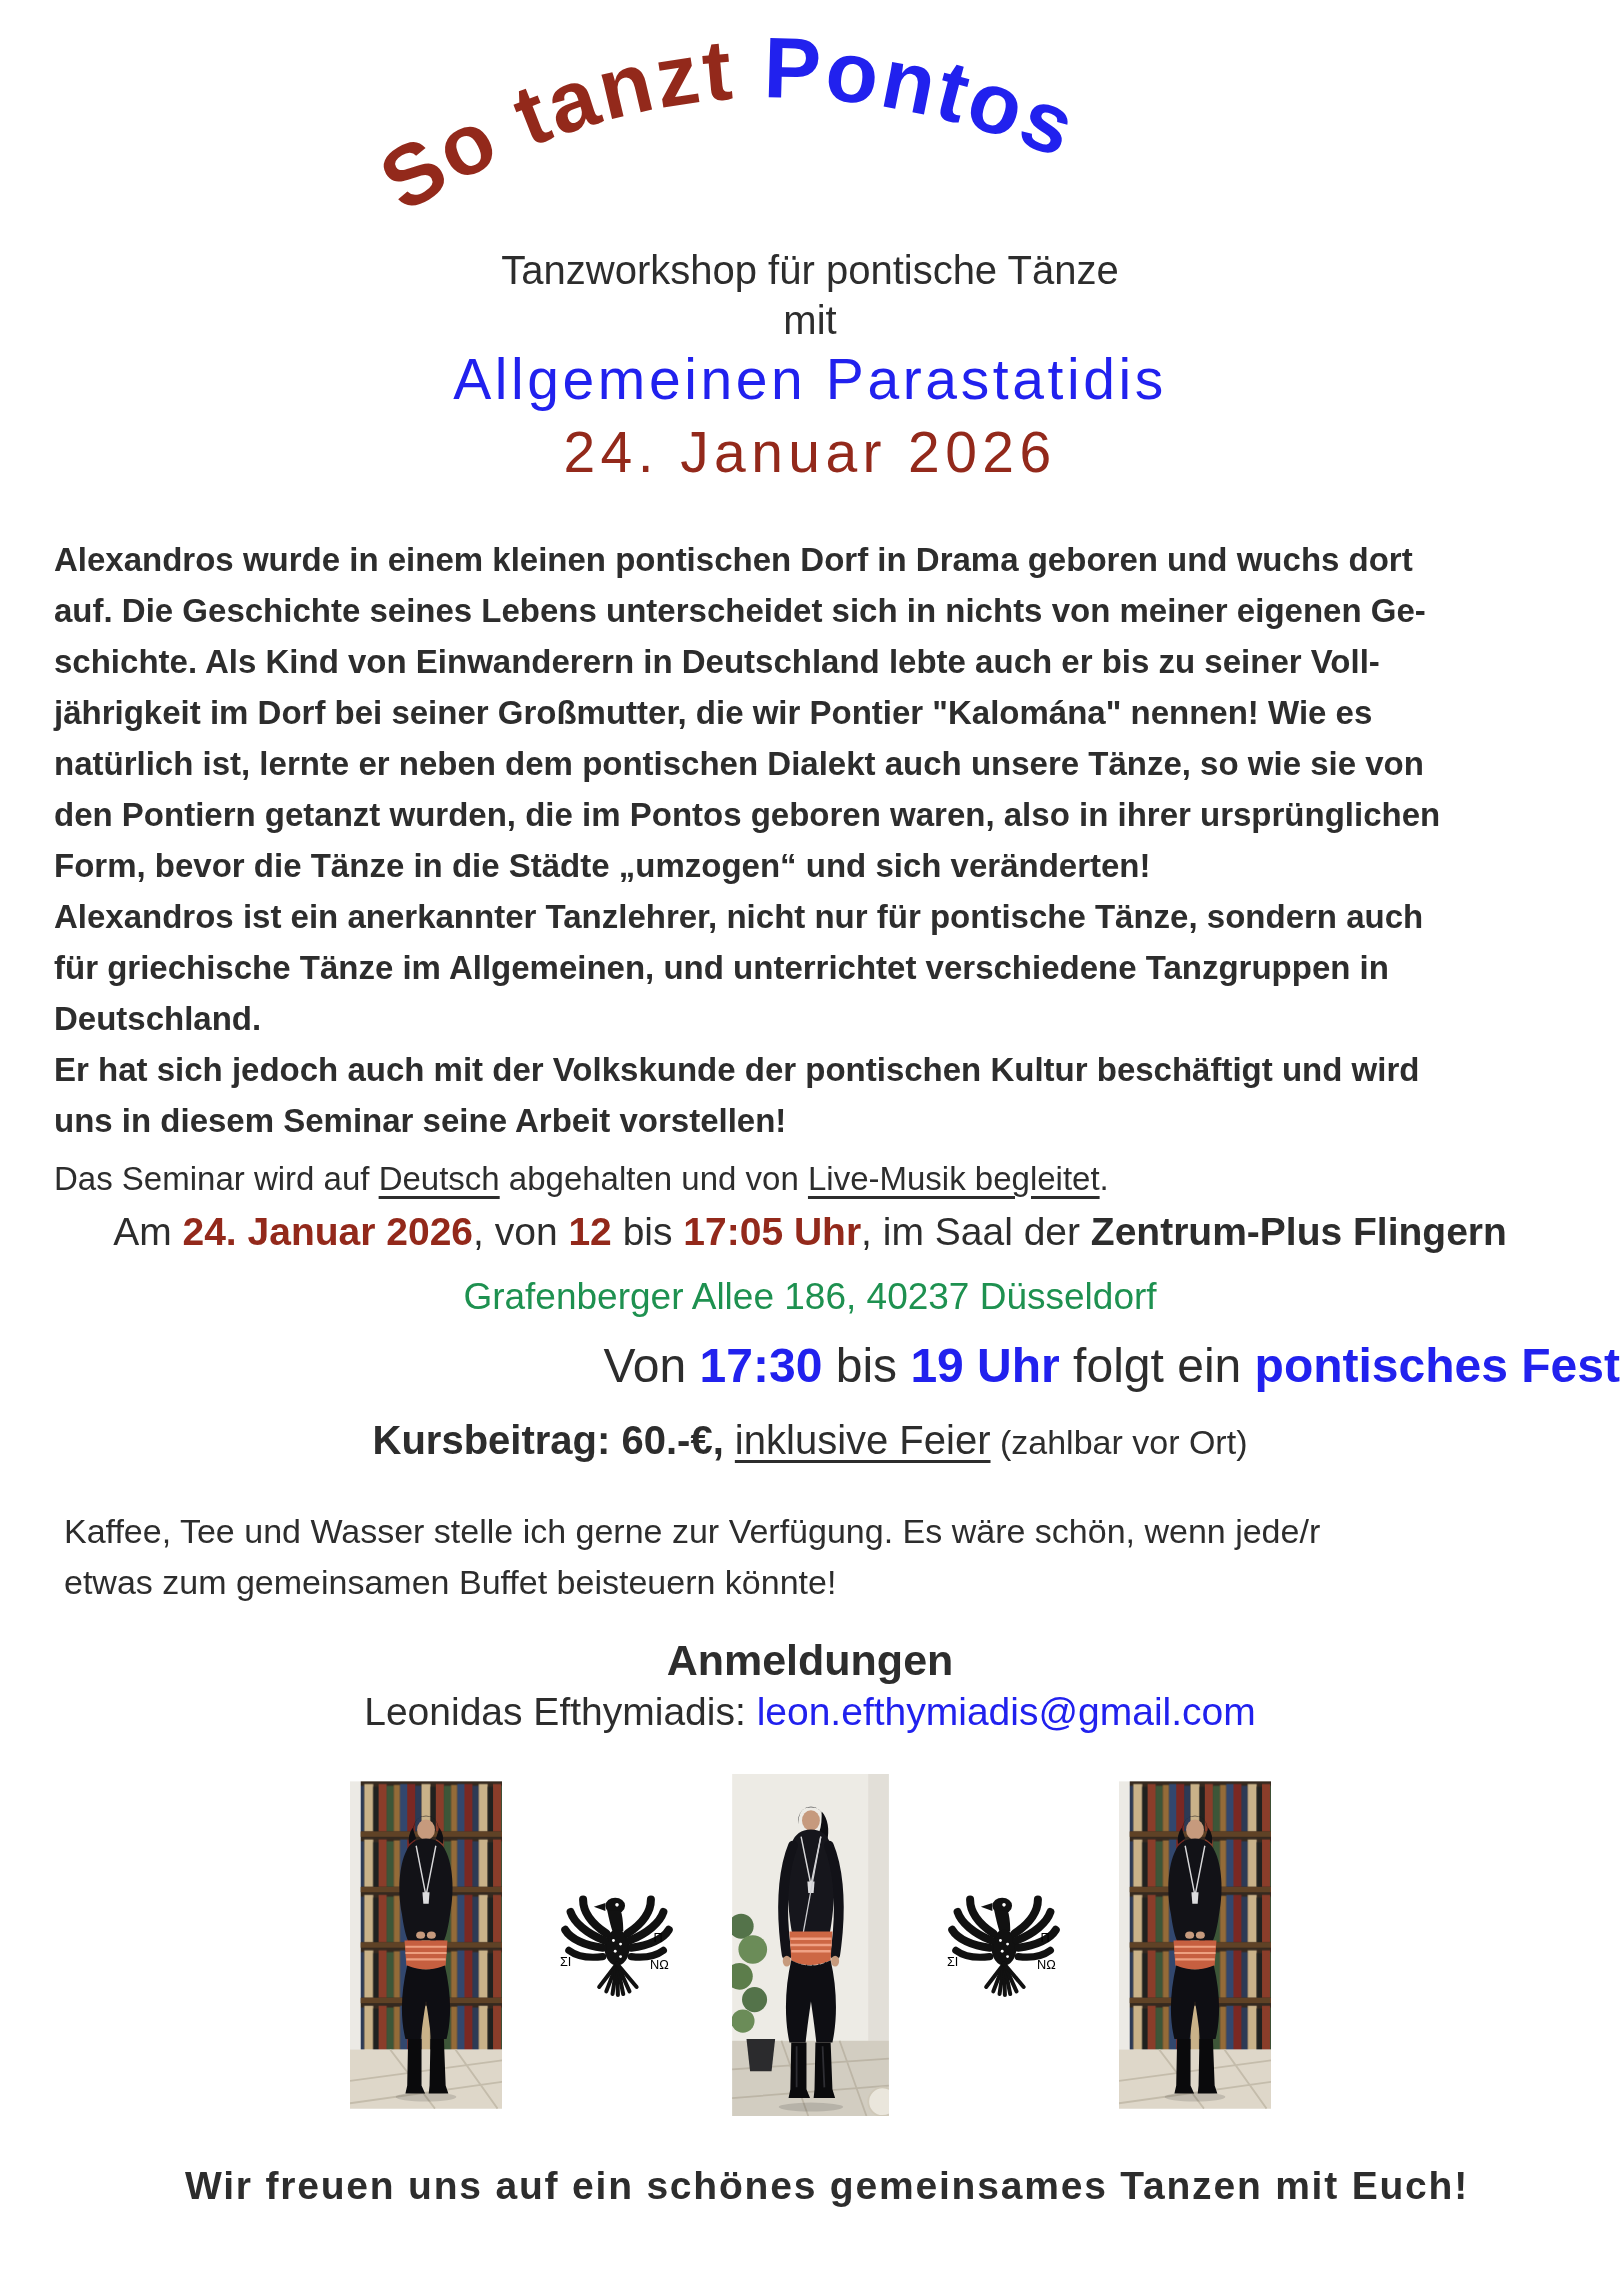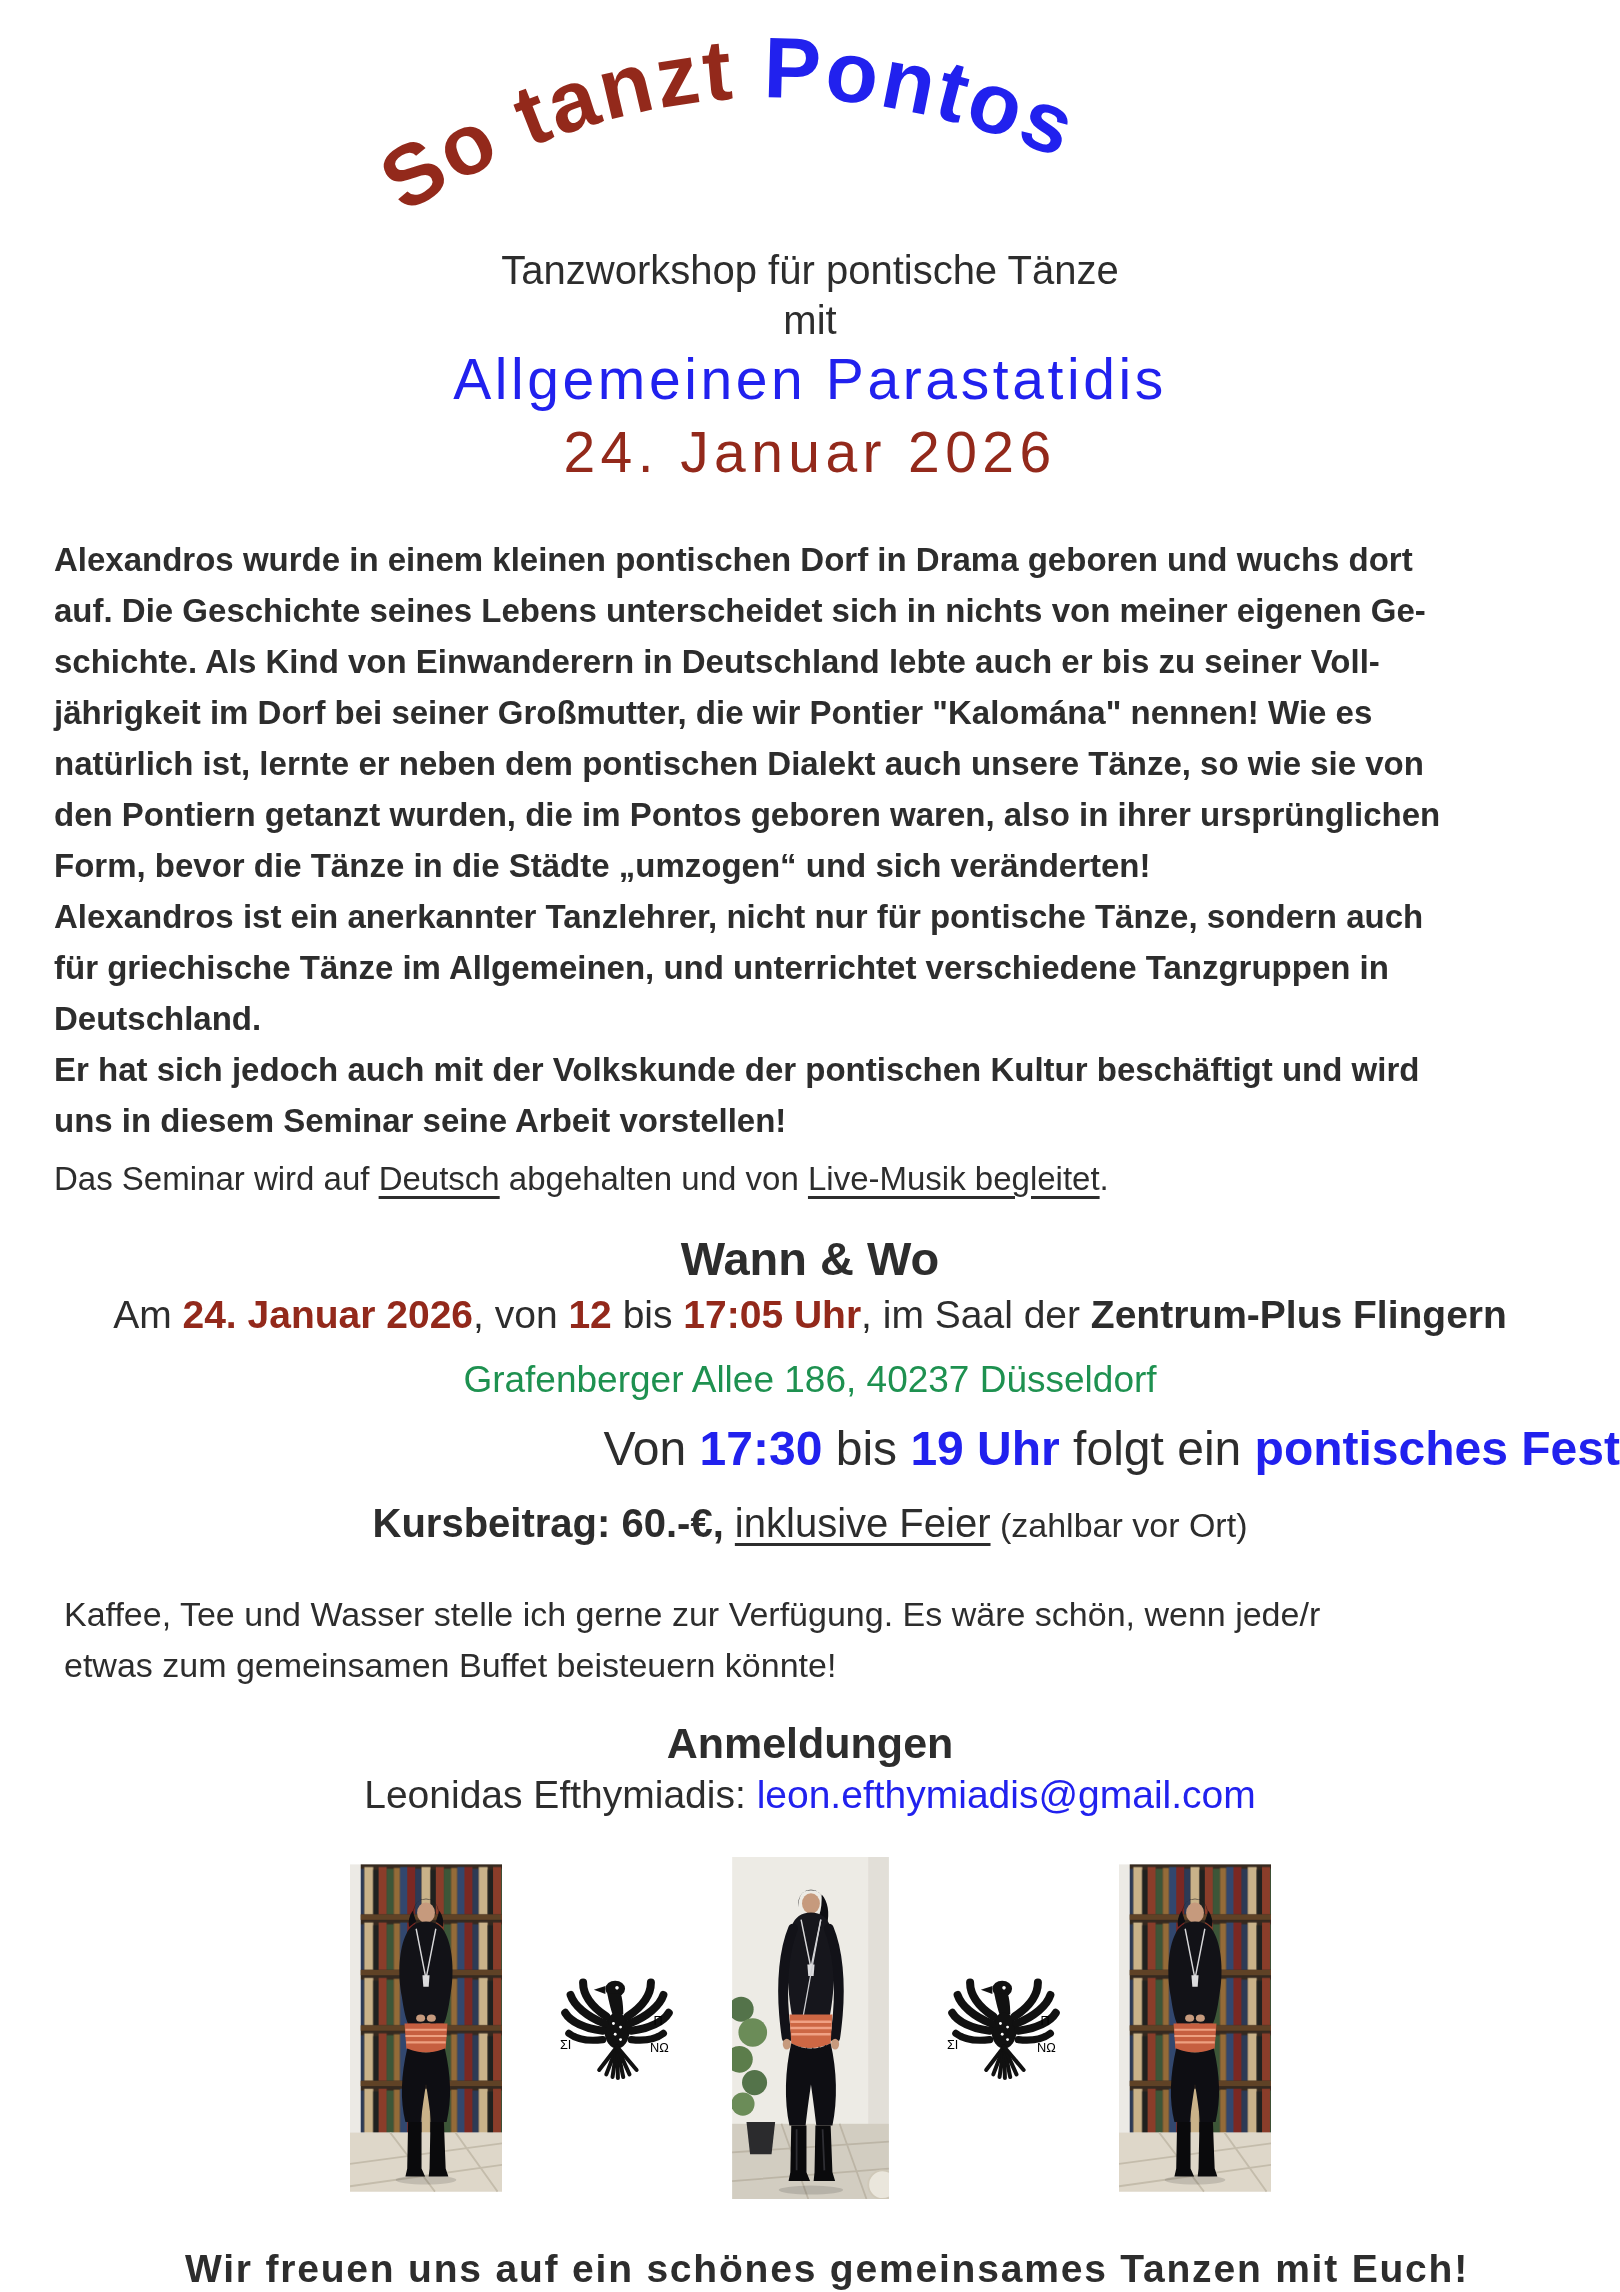--- a/index.html
+++ b/index.html
@@ -167,21 +167,20 @@
 natürlich ist, lernte er neben dem pontischen Dialekt auch unsere Tänze, so wie sie von
 den Pontiern getanzt wurden, die im Pontos geboren waren, also in ihrer ursprünglichen
 Form, bevor die Tänze in die Städte „umzogen“ und sich veränderten!
 Alexandros ist ein anerkannter Tanzlehrer, nicht nur für pontische Tänze, sondern auch
 für griechische Tänze im Allgemeinen, und unterrichtet verschiedene Tanzgruppen in
 Deutschland.
 Er hat sich jedoch auch mit der Volkskunde der pontischen Kultur beschäftigt und wird
 uns in diesem Seminar seine Arbeit vorstellen!</div>
   <div class="seg-line"><span>Das Seminar wird auf </span><span class="u">Deutsch</span><span> abgehalten und von </span><span class="u">Live-Musik begleitet</span><span>.</span></div>
 
-  <div class="h2 h2-wann center">Wann &amp; Wo</div>
   <div class="whenline center"><span>Am </span><span class="mr b">24. Januar 2026</span><span>, von </span><span class="mr b">12</span><span> bis </span><span class="mr b">17:05 Uhr</span><span>, im Saal der </span><span class="b">Zentrum-Plus Flingern</span></div>
   <div class="address center">Grafenberger Allee 186, 40237 Düsseldorf</div>
   <div class="fest center"><span>Von </span><span class="bl b">17:30</span><span> bis </span><span class="bl b">19 Uhr</span><span> folgt ein </span><span class="bl b">pontisches Fest</span></div>
   <div class="fee center"><span class="b">Kursbeitrag: 60.-€, </span><span class="u">inklusive Feier</span><span class="sm"> (zahlbar vor Ort)</span></div>
 
   <div class="buffet">Kaffee, Tee und Wasser stelle ich gerne zur Verfügung. Es wäre schön, wenn jede/r
 etwas zum gemeinsamen Buffet beisteuern könnte!</div>
 
   <div class="h2 h2-anmeld center">Anmeldungen</div>
   <div class="contact center">

